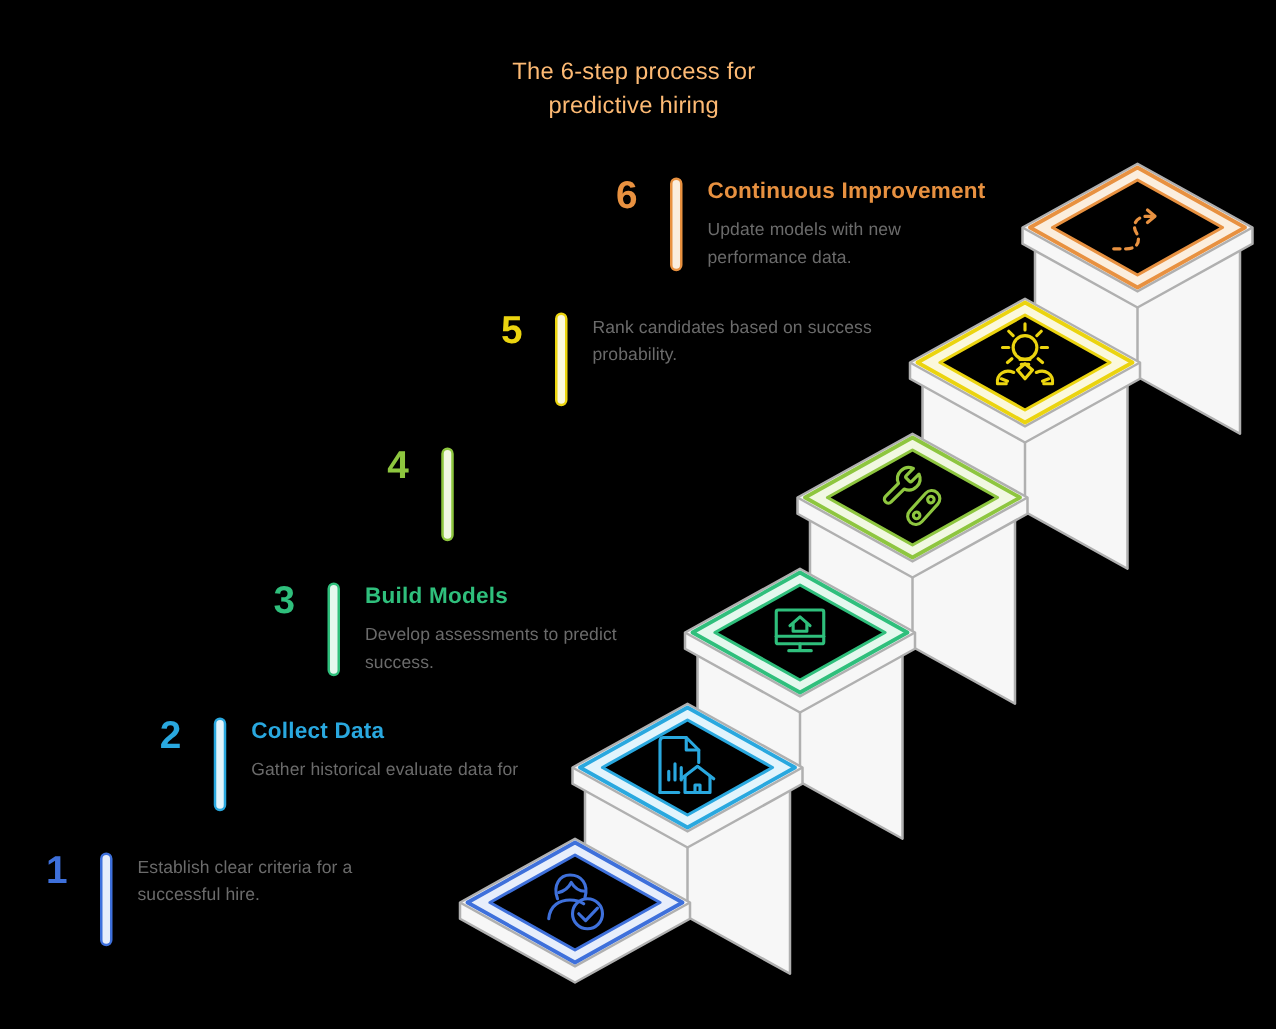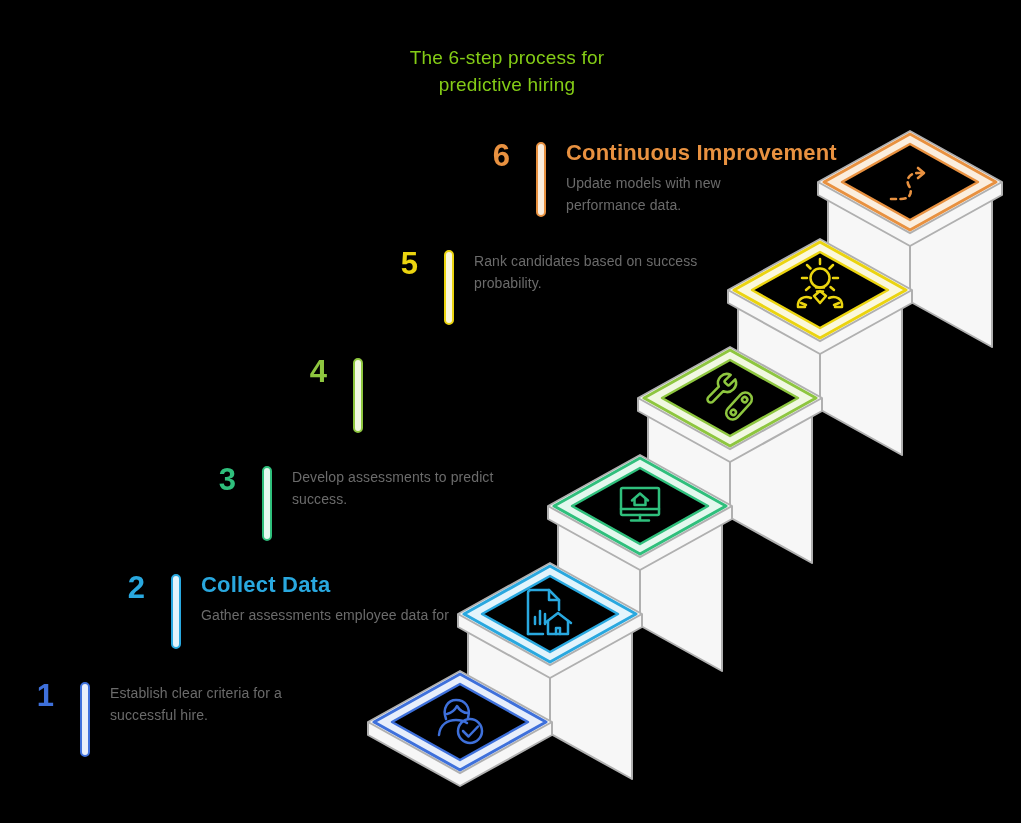--- a/index.html
+++ b/index.html
@@ -7,38 +7,38 @@
     width:1021px;height:823px;position:relative;overflow:hidden;
     background:#000;
     font-family:"Liberation Sans", sans-serif;
     -webkit-font-smoothing:antialiased;
   }
   .stage{position:absolute;inset:0;}
   svg.stairs{position:absolute;left:0;top:0;}
 
   .title{
     position:absolute;left:357px;top:44px;width:300px;
-    text-align:center;color:#84cc16;
+    text-align:center;color:#fdba74;
     font-size:19px;font-weight:500;line-height:27px;letter-spacing:.2px;
   }
 
   .step-text{position:absolute;display:flex;align-items:flex-start;}
   .step-text .num{
     width:44px;text-align:right;margin-right:26px;
     font-size:31px;font-weight:700;line-height:29px;
     color:var(--c);transform:translateY(-1px);
   }
   .step-text .bar{
     box-sizing:border-box;width:10px;height:75px;
     border:2px solid var(--c);background:var(--tint);
     border-radius:5px;margin-right:20px;flex:none;
   }
   .step-text .txt{padding-top:0;}
   .step-text .step-title{
-    font-size:22px;font-weight:700;color:var(--c);
+    font-size:18px;font-weight:700;color:var(--c);
     line-height:21px;margin-bottom:9px;white-space:nowrap;letter-spacing:.2px;
   }
   .step-text .d{
     font-size:14px;color:#6B6B6B;line-height:22px;white-space:nowrap;letter-spacing:.1px;
   }
   .s1{left:10px;top:682px;}
   .s2{left:101px;top:574px;}
   .s3{left:192px;top:466px;}
   .s4{left:283px;top:358px;}
   .s5{left:374px;top:250px;}
@@ -161,28 +161,29 @@
       <div class="d">Establish clear criteria for a</div>
       <div class="d">successful hire.</div>
     </div>
   </div>
 
   <div class="step-text s2" style="--c: #29A8DF; --tint: #E2F4FC;">
     <div class="num">2</div>
     <div class="bar"></div>
     <div class="txt">
       <div class="step-title">Collect Data</div>
-      <div class="d">Gather assessments employee data for</div>
+      <div class="d">Gather historical evaluate data for</div>
     </div>
   </div>
 
   <div class="step-text s3" style="--c: #2FBF7C; --tint: #E4F8EE;">
     <div class="num">3</div>
     <div class="bar"></div>
     <div class="txt">
+      <div class="step-title">Build Models</div>
       <div class="d">Develop assessments to predict</div>
       <div class="d">success.</div>
     </div>
   </div>
 
   <div class="step-text s4" style="--c: #8EC63F; --tint: #F1F8E2;">
     <div class="num">4</div>
     <div class="bar"></div>
   </div>
 

